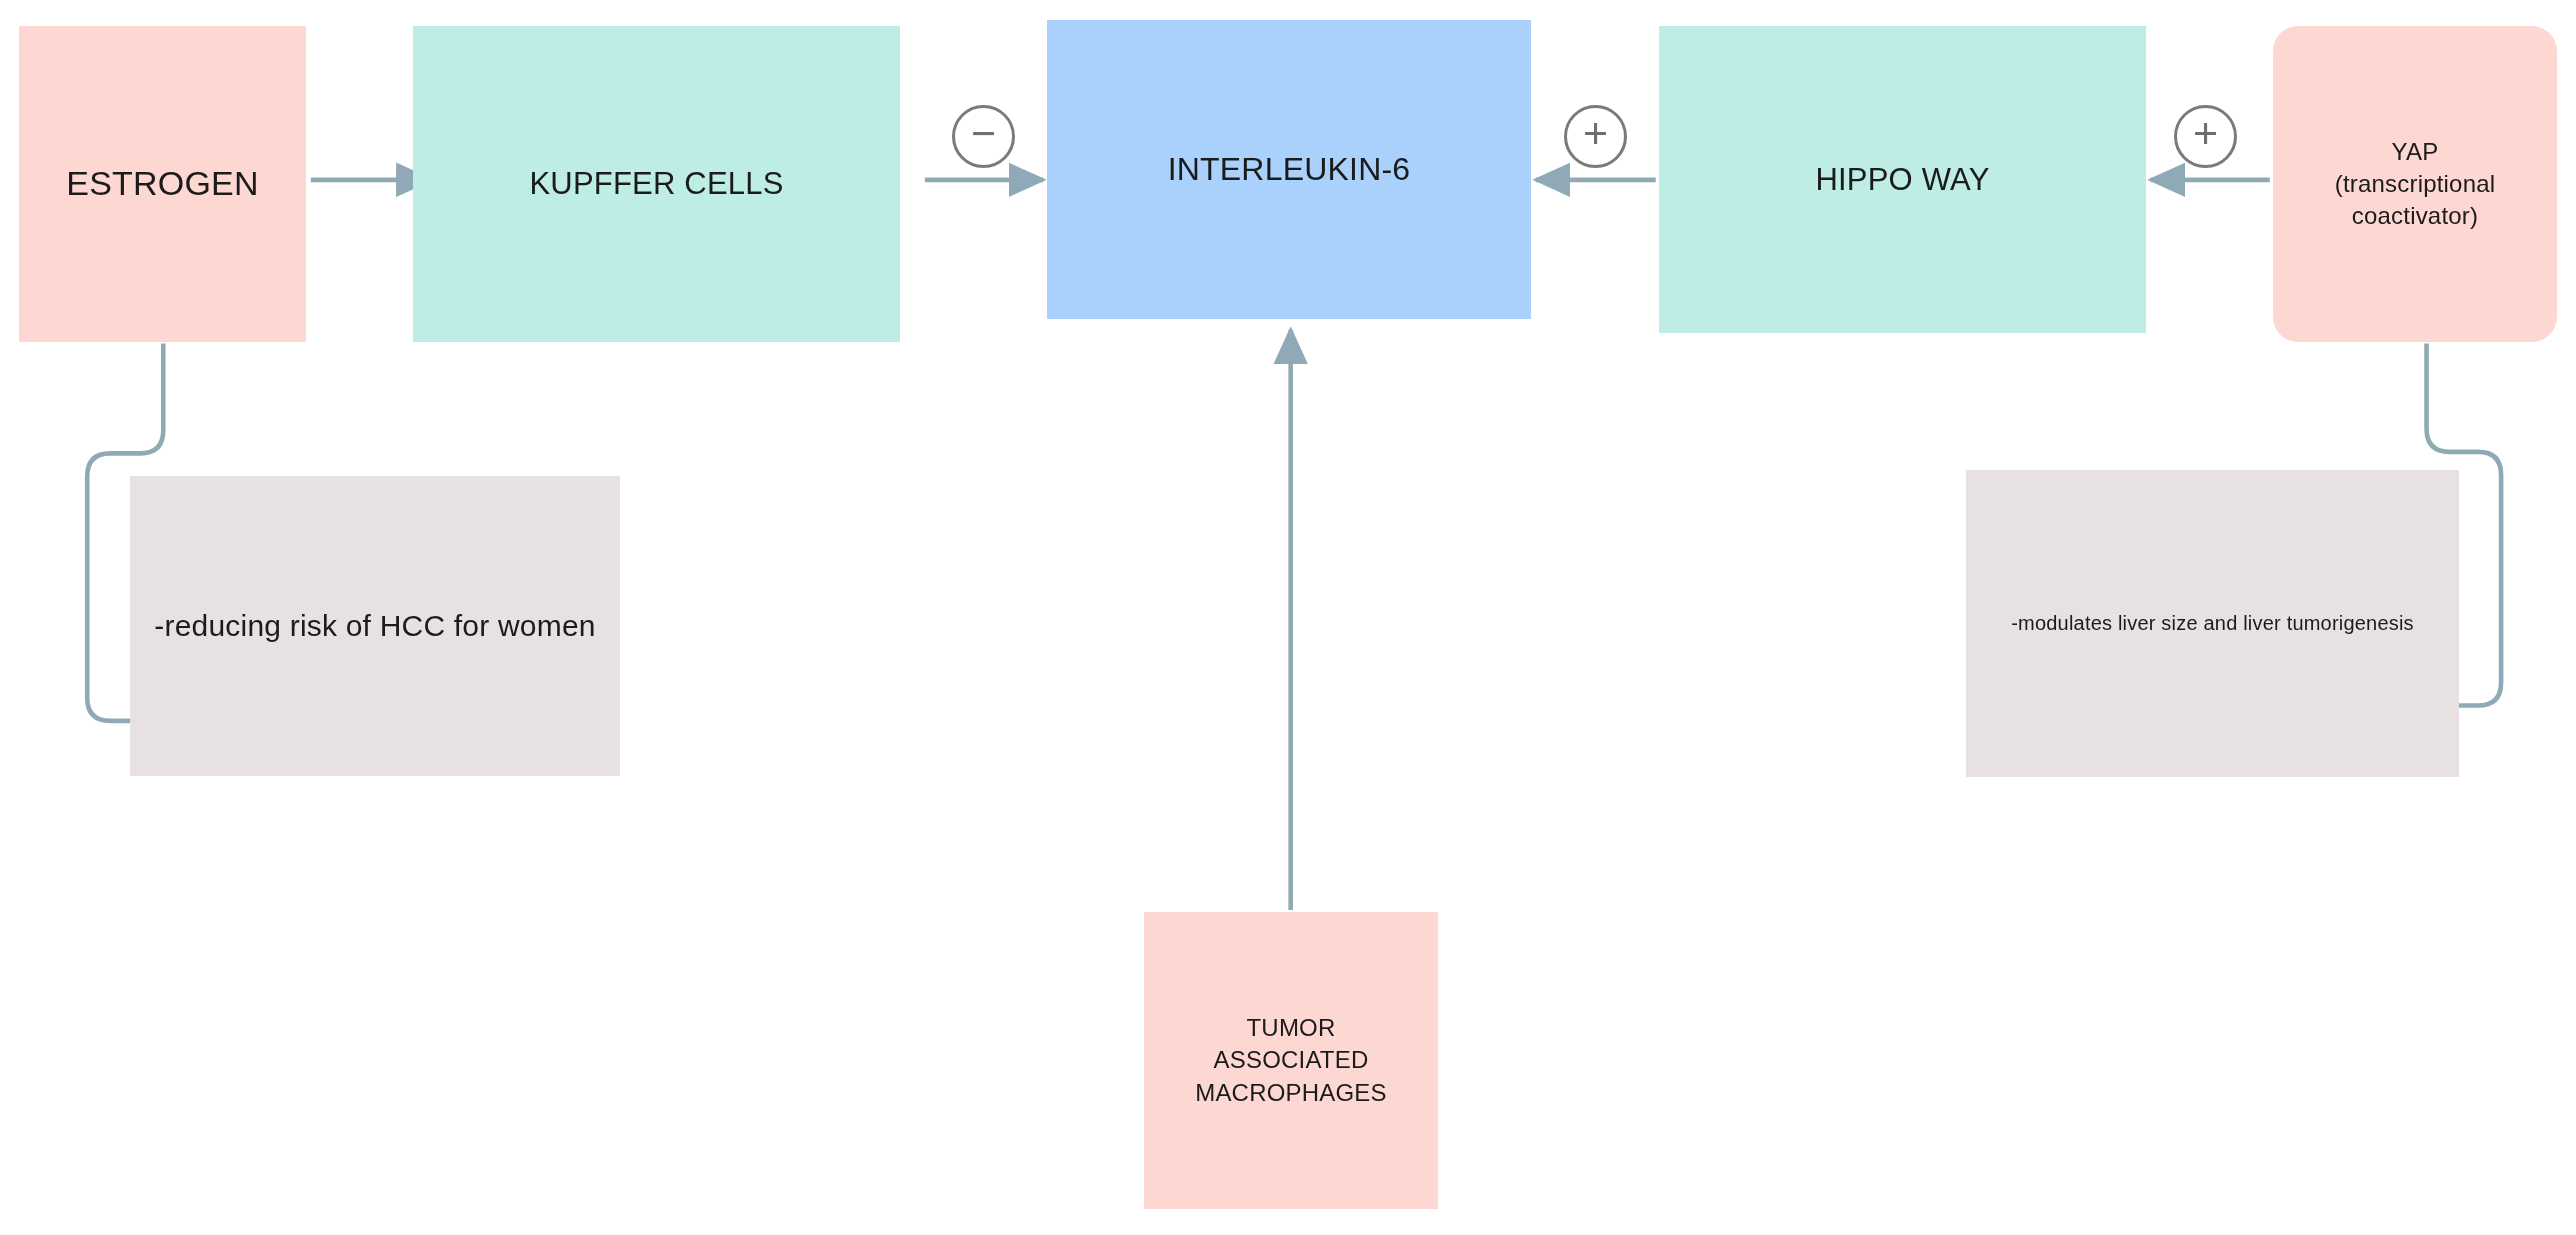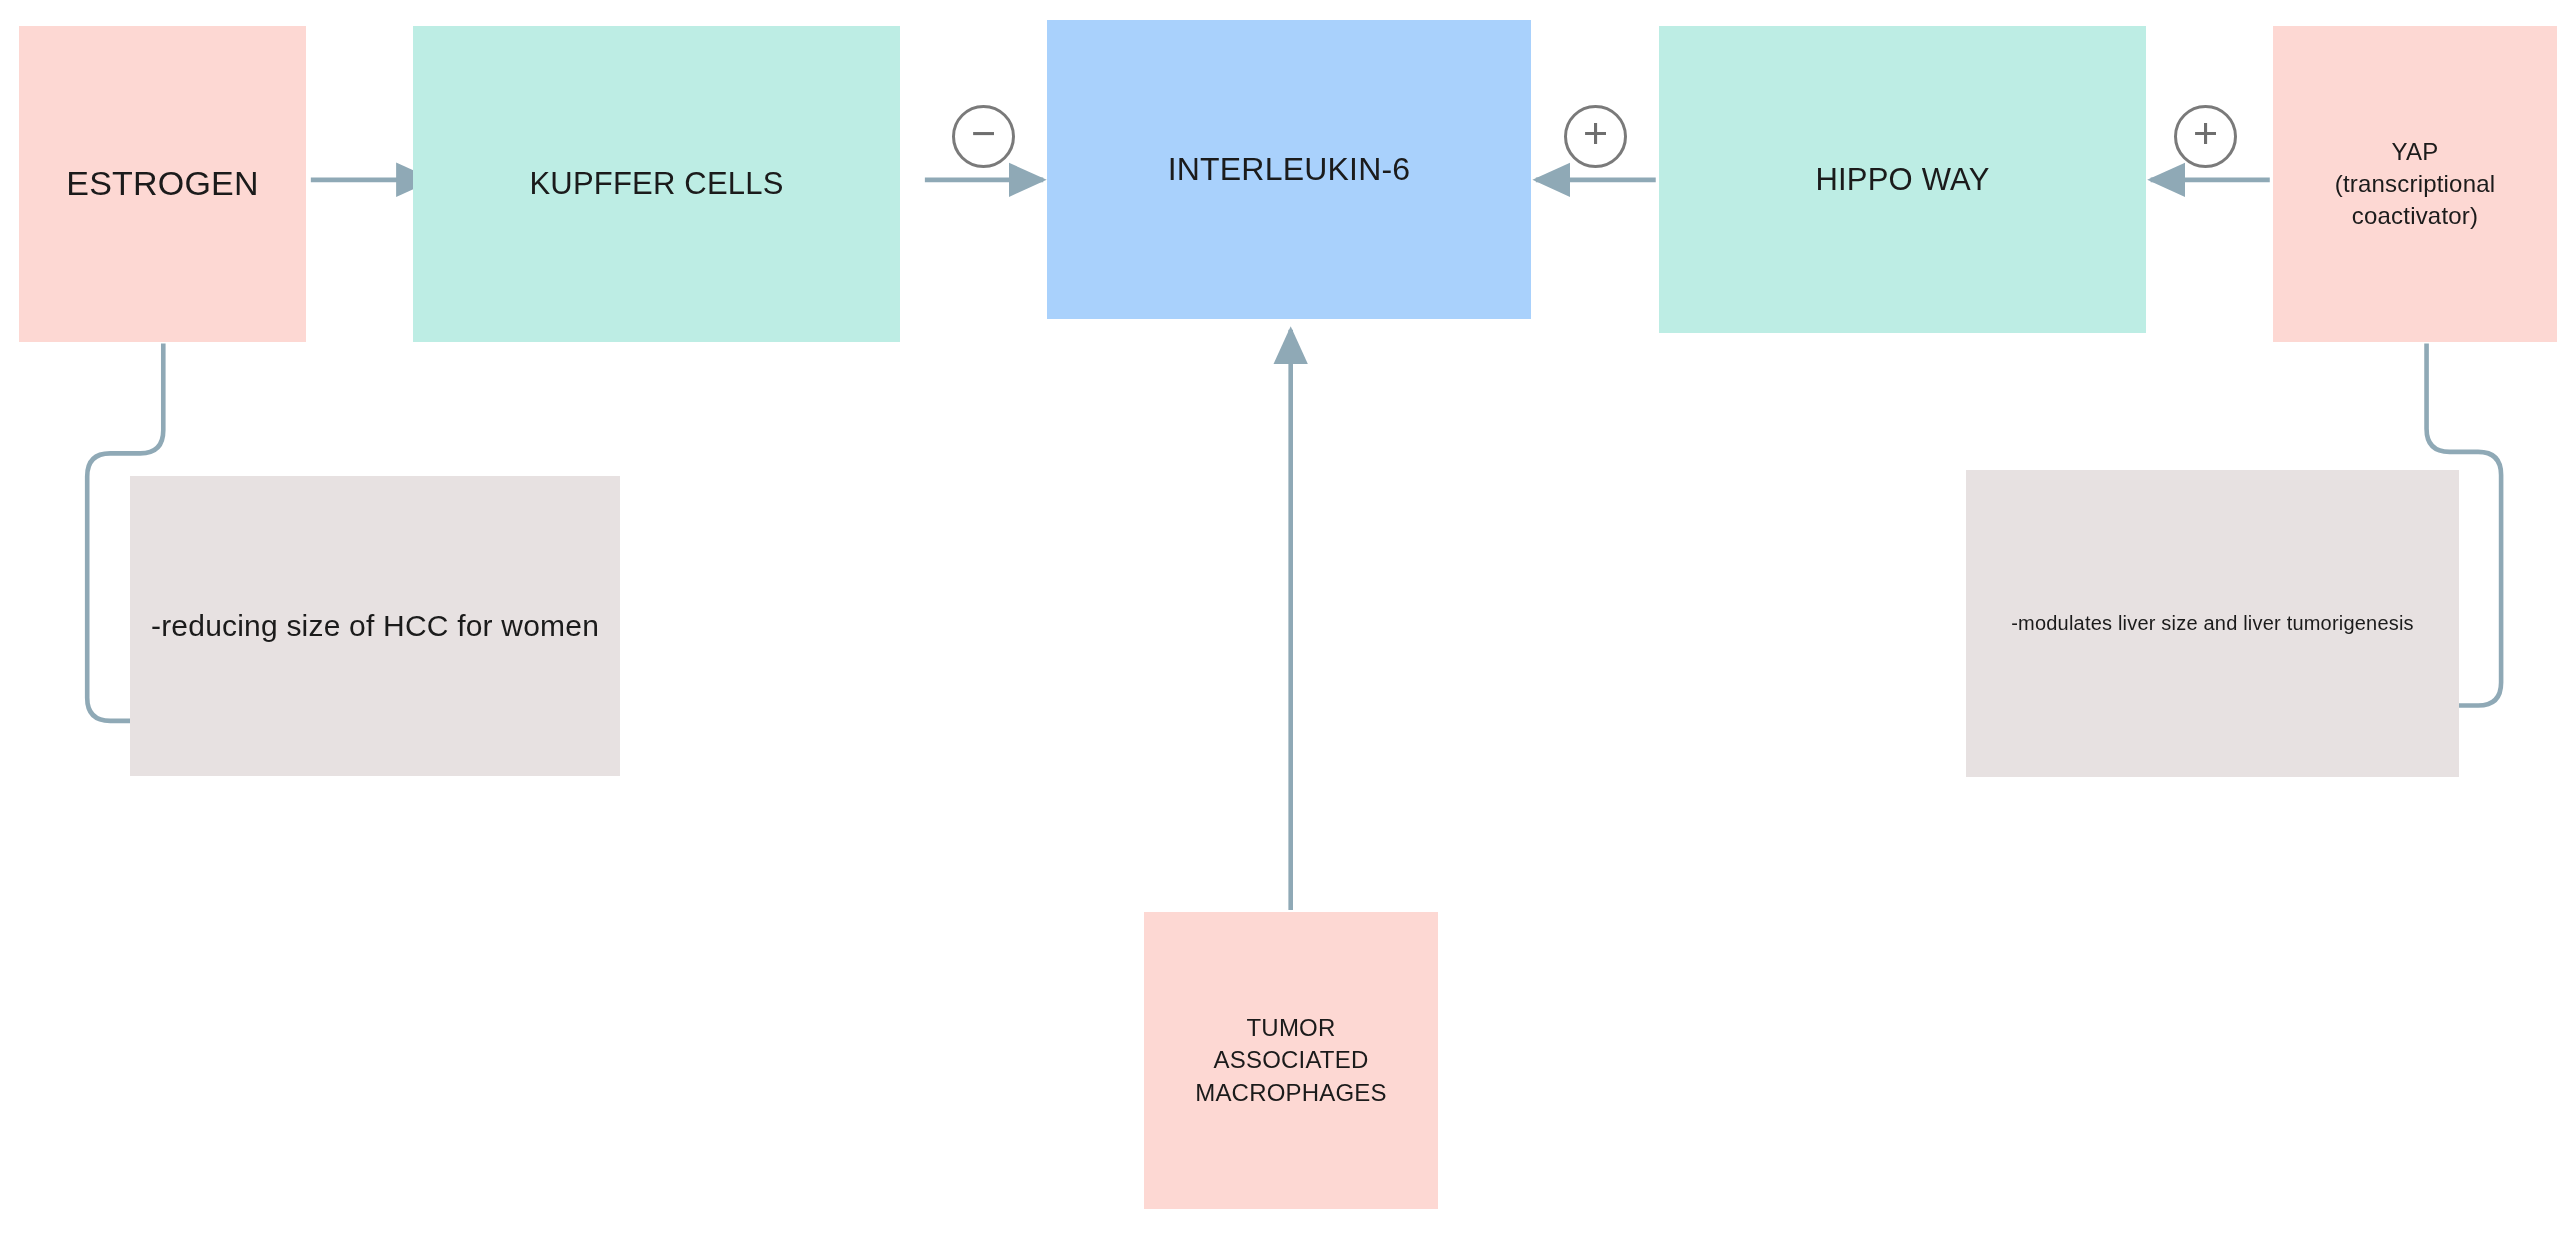--- a/index.html
+++ b/index.html
@@ -48,21 +48,21 @@
   .node.pink  { background: #fdd8d3; }
   .node.teal  { background: #bdede4; }
   .node.blue  { background: #a9d1fc; }
   .node.note  { background: #e7e1e1; }
 
   
   #node-estrogen      { left: 19px;   top: 26px;   width: 287px;  height: 316px;  font-size: 34px; }
   #node-kupffer       { left: 413px;  top: 26px;   width: 487px;  height: 316px;  font-size: 31px; }
   #node-il6           { left: 1047px; top: 20px;   width: 484px;  height: 299px;  font-size: 32px; }
   #node-hippo         { left: 1659px; top: 26px;   width: 487px;  height: 307px;  font-size: 31px; }
-  #node-yap           { left: 2273px; top: 26px;   width: 284px;  height: 316px;  font-size: 24px; }
+  #node-yap           { left: 2273px; top: 26px;   width: 284px;  height: 316px;  font-size: 24px; border-radius: 25px; }
   #node-tam           { left: 1144px; top: 912px; width: 294px;  height: 297px;  font-size: 24px; }
 
   #note-left          { left: 130px;  top: 476px;  width: 490px;  height: 300px;  font-size: 30px; }
   #note-right         { left: 1966px; top: 470px;  width: 493px;  height: 307px;  font-size: 20px; }
 
   
   .sign {
     position: absolute;
     box-sizing: border-box;
     width: 63px;
@@ -122,21 +122,21 @@
   <div class="node teal" id="node-hippo">HIPPO WAY</div>
 
   <div class="node pink" id="node-yap">YAP
 (transcriptional
 coactivator)</div>
 
   <div class="node pink" id="node-tam">TUMOR
 ASSOCIATED
 MACROPHAGES</div>
 
-  <div class="node note" id="note-left">-reducing size of HCC for women</div>
+  <div class="node note" id="note-left">-reducing risk of HCC for women</div>
 
   <div class="node note" id="note-right">-modulates liver size and liver tumorigenesis</div>
 
   <div class="sign" id="sign-minus">
     <span>−</span>
   </div>
 
   <div class="sign" id="sign-plus-hippo">
     <span>+</span>
   </div>

